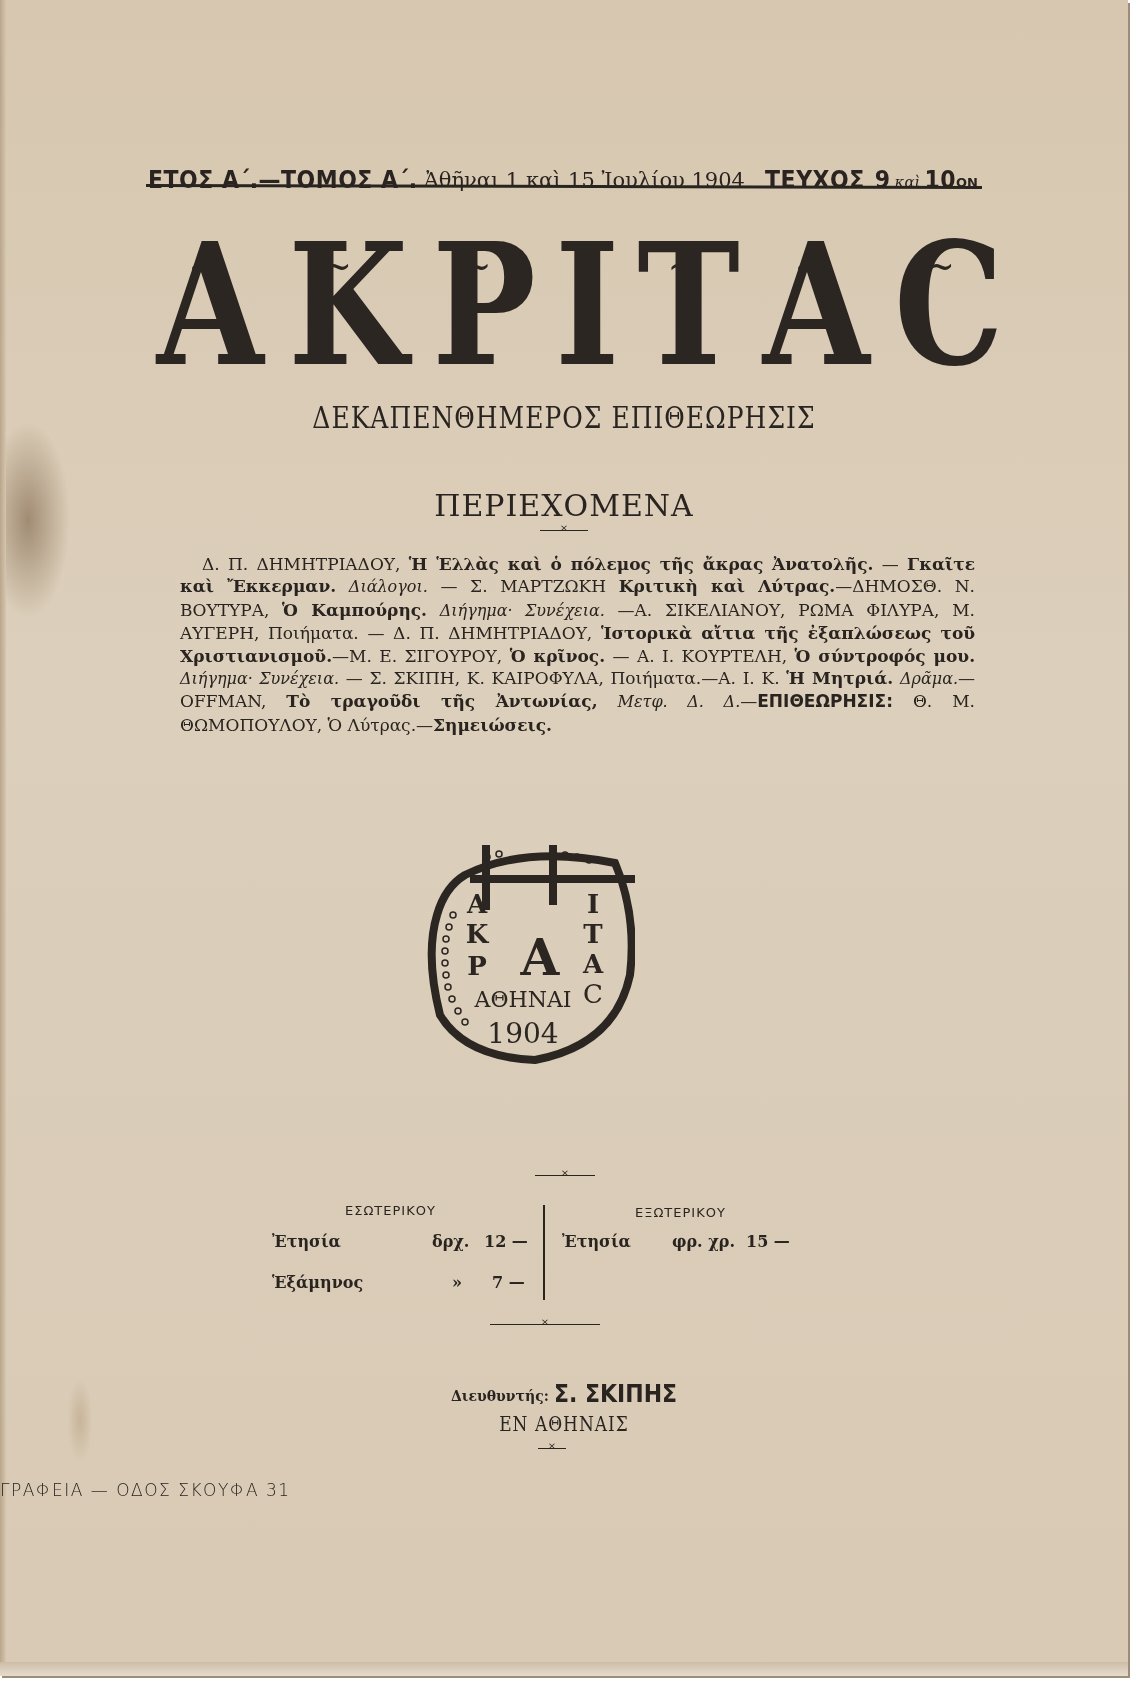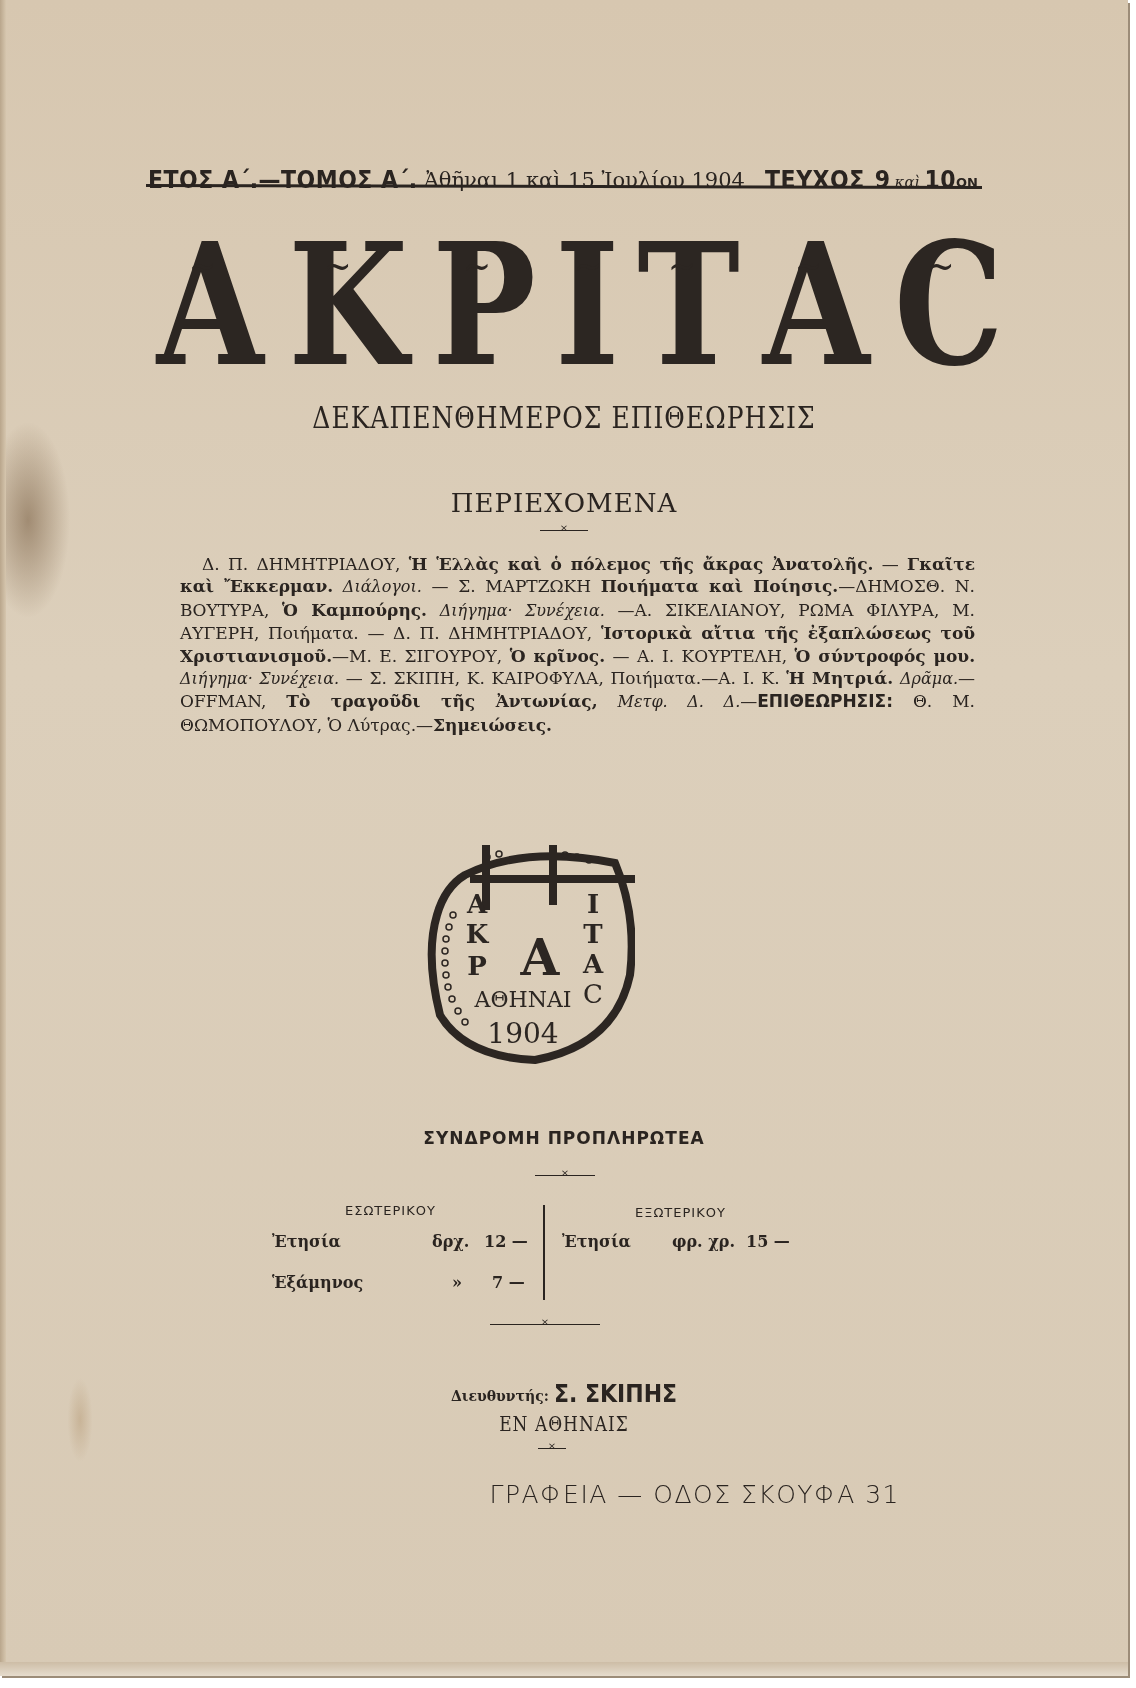--- a/index.html
+++ b/index.html
@@ -60,21 +60,21 @@
     font-size: 40px; font-weight: normal;
   }
 
   .subtitle {
     position: absolute; left: 0; width: 1128px; top: 403px; text-align: center;
     font-family: "DejaVu Serif", serif; font-size: 25px; letter-spacing: 1px;
     transform: scaleY(1.2);
   }
   .contents-title {
     position: absolute; left: 0; width: 1128px; top: 488px; text-align: center;
-    font-family: "DejaVu Serif", serif; font-size: 26px; letter-spacing: 1px;
+    font-family: "DejaVu Serif", serif; font-size: 30px; letter-spacing: 1px;
   }
   .orn {
     position: absolute; height: 1px; background: #2a2420;
   }
   .orn::after {
     content: "×"; position: absolute; left: 50%; top: -8px; font-size: 10px; transform: translateX(-50%);
   }
 
   .contents-body {
     position: absolute; left: 180px; top: 553px; width: 795px;
@@ -108,22 +108,22 @@
   .director {
     position: absolute; left: 0; width: 1128px; top: 1381px; text-align: center; white-space: nowrap;
   }
   .director .lbl { font-family: "DejaVu Serif", serif; font-weight: bold; font-size: 14px; }
   .director .nm { font-family: "DejaVu Sans", sans-serif; font-weight: bold; font-size: 22px; transform: scaleY(1.15); display: inline-block; }
   .city {
     position: absolute; left: 0; width: 1128px; top: 1414px; text-align: center;
     font-family: "DejaVu Serif", serif; font-size: 17px; letter-spacing: 1px; transform: scaleY(1.2);
   }
   .offices {
-    position: absolute; left: 0; width: 900px; top: 1480px; text-align: right;
-    font-family: "DejaVu Sans", sans-serif; font-size: 25px; letter-spacing: 1.5px; font-weight: 300;
+    position: absolute; left: 0; width: 900px; top: 1480px; text-align: left;
+    font-family: "DejaVu Sans", sans-serif; font-size: 17px; letter-spacing: 1.5px; font-weight: 300;
   }
 </style>
 </head>
 <body>
 
 <div class="page">
   <div class="edge-left"></div>
   <div class="bottom-edge"></div>
 
   <div class="header-row">
@@ -150,21 +150,21 @@
   </div>
 
   <div class="subtitle">ΔΕΚΑΠΕΝΘΗΜΕΡΟΣ ΕΠΙΘΕΩΡΗΣΙΣ</div>
 
   <div class="contents-title">ΠΕΡΙΕΧΟΜΕΝΑ</div>
   <div class="orn" style="left:540px; top:530px; width:48px;"></div>
 
   <div class="contents-body">
     <span><span>Δ. Π. ΔΗΜΗΤΡΙΑΔΟΥ,</span> <span class="b">Ἡ Ἑλλὰς καὶ ὁ πόλεμος τῆς ἄκρας Ἀνατολῆς.</span></span>
     — <span><span class="b">Γκαῖτε καὶ Ἔκκερμαν.</span> <span class="i">Διάλογοι.</span></span>
-    — <span><span>Σ. ΜΑΡΤΖΩΚΗ</span> <span class="b">Ποιήματα καὶ Ποίησις.</span></span>—<span><span>ΔΗΜΟΣΘ. Ν. ΒΟΥΤΥΡΑ,</span> <span class="b">Ὁ Καμπούρης.</span> <span class="i">Διήγημα· Συνέχεια.</span></span>
+    — <span><span>Σ. ΜΑΡΤΖΩΚΗ</span> <span class="b">Κριτικὴ καὶ Λύτρας.</span></span>—<span><span>ΔΗΜΟΣΘ. Ν. ΒΟΥΤΥΡΑ,</span> <span class="b">Ὁ Καμπούρης.</span> <span class="i">Διήγημα· Συνέχεια.</span></span>
     —<span><span>Α. ΣΙΚΕΛΙΑΝΟΥ, ΡΩΜΑ ΦΙΛΥΡΑ, Μ. ΑΥΓΕΡΗ,</span> <span>Ποιήματα.</span></span>
     — <span><span>Δ. Π. ΔΗΜΗΤΡΙΑΔΟΥ,</span> <span class="b">Ἱστορικὰ αἴτια τῆς ἐξαπλώσεως τοῦ Χριστιανισμοῦ.</span></span>—<span><span>Μ. Ε. ΣΙΓΟΥΡΟΥ,</span> <span class="b">Ὁ κρῖνος.</span></span>
     — <span><span>Α. Ι. ΚΟΥΡΤΕΛΗ,</span> <span class="b">Ὁ σύντροφός μου.</span> <span class="i">Διήγημα· Συνέχεια.</span></span>
     — <span><span>Σ. ΣΚΙΠΗ, Κ. ΚΑΙΡΟΦΥΛΑ,</span> <span>Ποιήματα.</span></span>—<span><span>Α. Ι. Κ.</span> <span class="b">Ἡ Μητριά.</span> <span class="i">Δρᾶμα.</span></span>—<span><span>OFFMAN,</span> <span class="b">Τὸ τραγοῦδι τῆς Ἀντωνίας,</span> <span class="i">Μετφ. Δ. Δ.</span></span>—<span><span class="s">ΕΠΙΘΕΩΡΗΣΙΣ:</span> <span>Θ. Μ. ΘΩΜΟΠΟΥΛΟΥ, Ὁ Λύτρας.</span></span>—<span><span class="b">Σημειώσεις.</span></span>
   </div>
 
   <div class="seal">
     <svg width="210" height="220" viewBox="0 0 210 220">
       <path d="M40,30 Q100,0 190,18 Q212,70 205,130 Q190,200 110,215 Q40,212 15,170 Q0,110 12,70 Q20,42 40,30 Z" fill="none" stroke="#2c2622" stroke-width="8"></path>
       <g fill="none" stroke="#2c2622" stroke-width="1.5">
@@ -195,21 +195,20 @@
         <text x="168" y="68" font-size="26">Ι</text>
         <text x="168" y="98" font-size="26">Τ</text>
         <text x="168" y="128" font-size="26">Α</text>
         <text x="168" y="158" font-size="26" font-weight="normal">C</text>
         <text x="98" y="162" font-size="22" font-weight="normal">ΑΘΗΝΑΙ</text>
         <text x="98" y="198" font-size="28" font-weight="normal">1904</text>
       </g>
     </svg>
   </div>
 
-  <div class="subs-title">ΣΥΝΔΡΟΜΗ ΠΡΟΠΛΗΡΩΤΕΑ</div>
   <div class="orn" style="left:535px; top:1175px; width:60px;"></div>
 
   <div class="subs-col-head" style="left:345px; top:1203px;">ΕΣΩΤΕΡΙΚΟΥ</div>
   <div class="subs-col-head" style="left:635px; top:1205px;">ΕΞΩΤΕΡΙΚΟΥ</div>
 
   <div class="subs-row" style="left:272px; top:1232px;">
     <span style="width:160px">Ἐτησία</span>
     <span style="width:52px">δρχ.</span>
     <span>12 —</span>
   </div>

